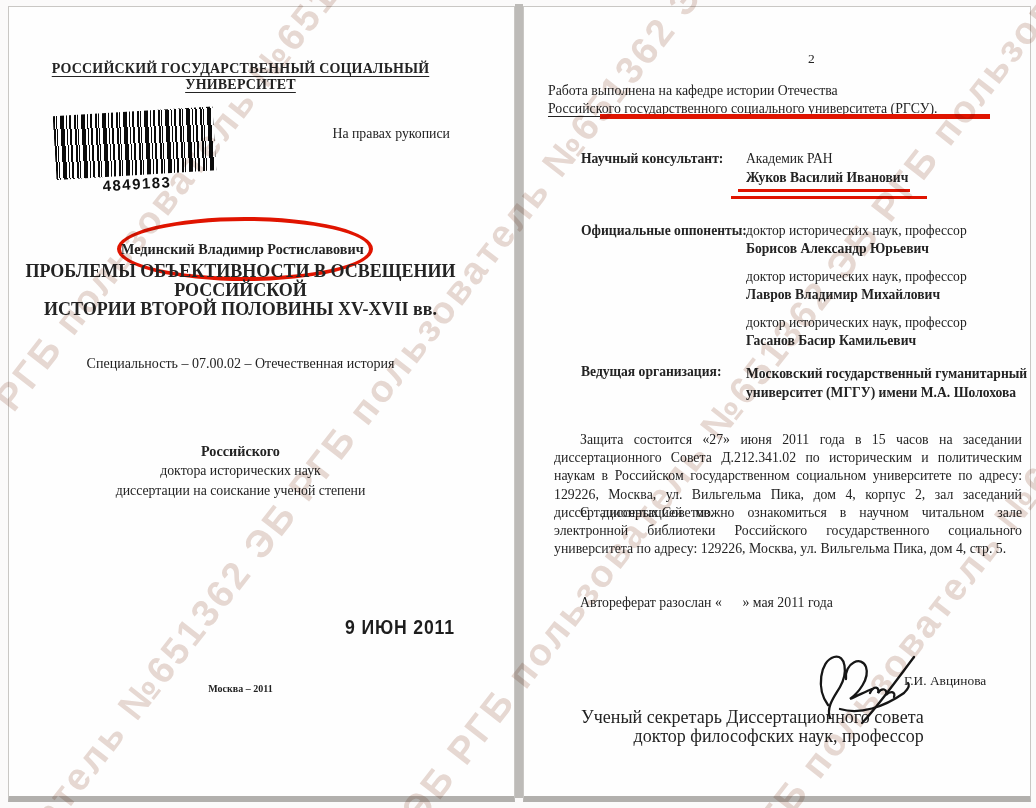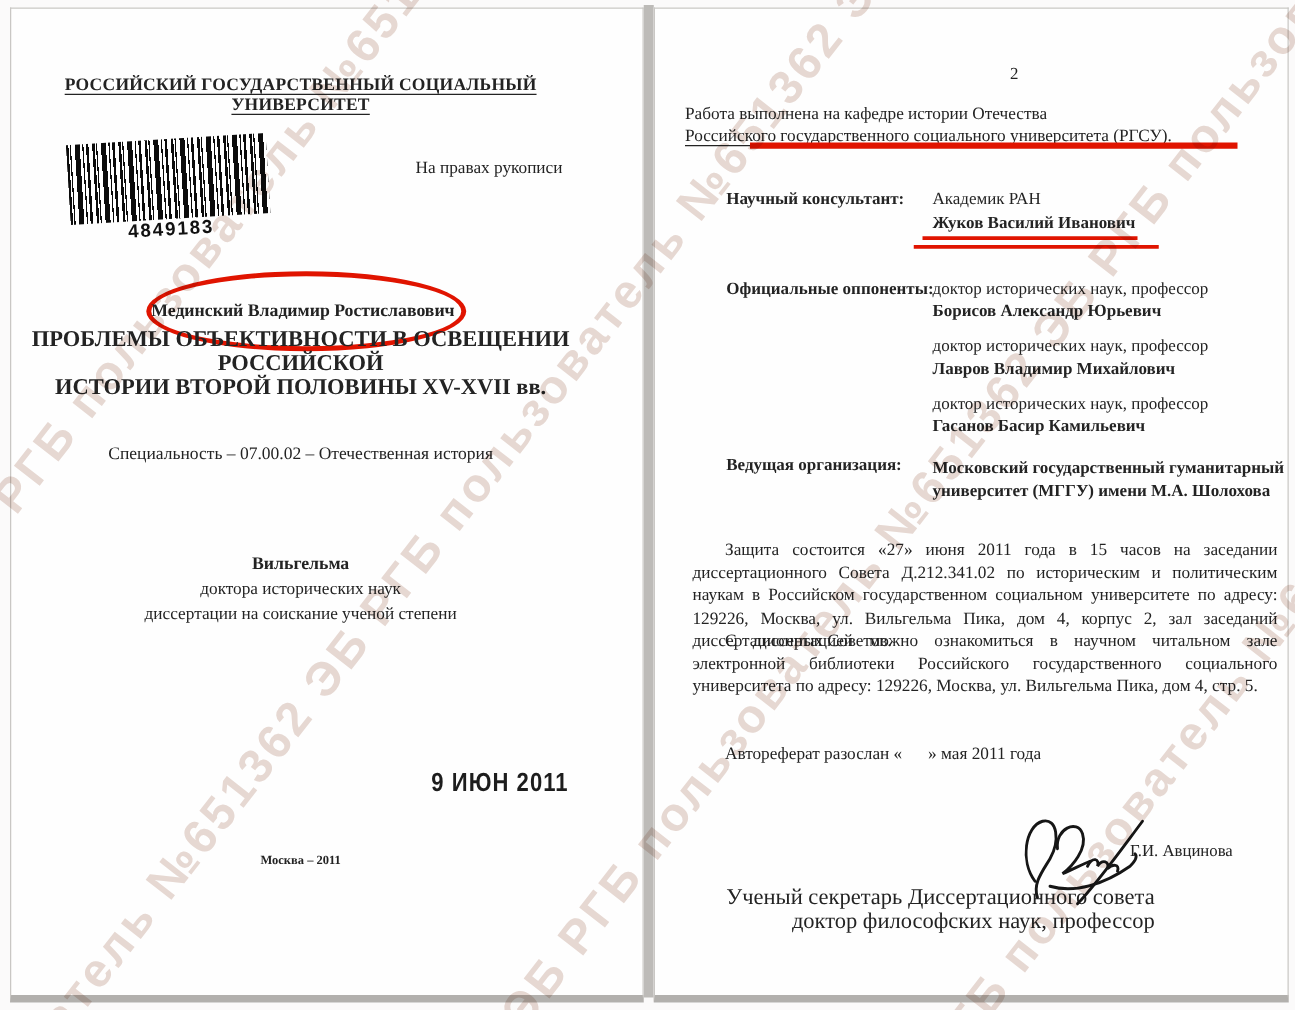--- a/index.html
+++ b/index.html
@@ -105,21 +105,21 @@
     </div>
 
     <div class="lcenter title-block">
       <div>ПРОБЛЕМЫ ОБЪЕКТИВНОСТИ В ОСВЕЩЕНИИ РОССИЙСКОЙ</div>
       <div>ИСТОРИИ ВТОРОЙ ПОЛОВИНЫ XV-XVII вв.</div>
     </div>
 
     <div class="lcenter specialty">Специальность – 07.00.02 – Отечественная история</div>
 
     <div class="lcenter abstract-block">
-      <div class="h">Вильгельма</div>
+      <div class="h">Российского</div>
       <div>доктора исторических наук</div>
       <div>диссертации на соискание ученой степени</div>
     </div>
 
     <div class="abs stamp">9 ИЮН 2011</div>
 
     <div class="lcenter city">Москва – 2011</div>
   </div>
 
   <div class="page page-right">

